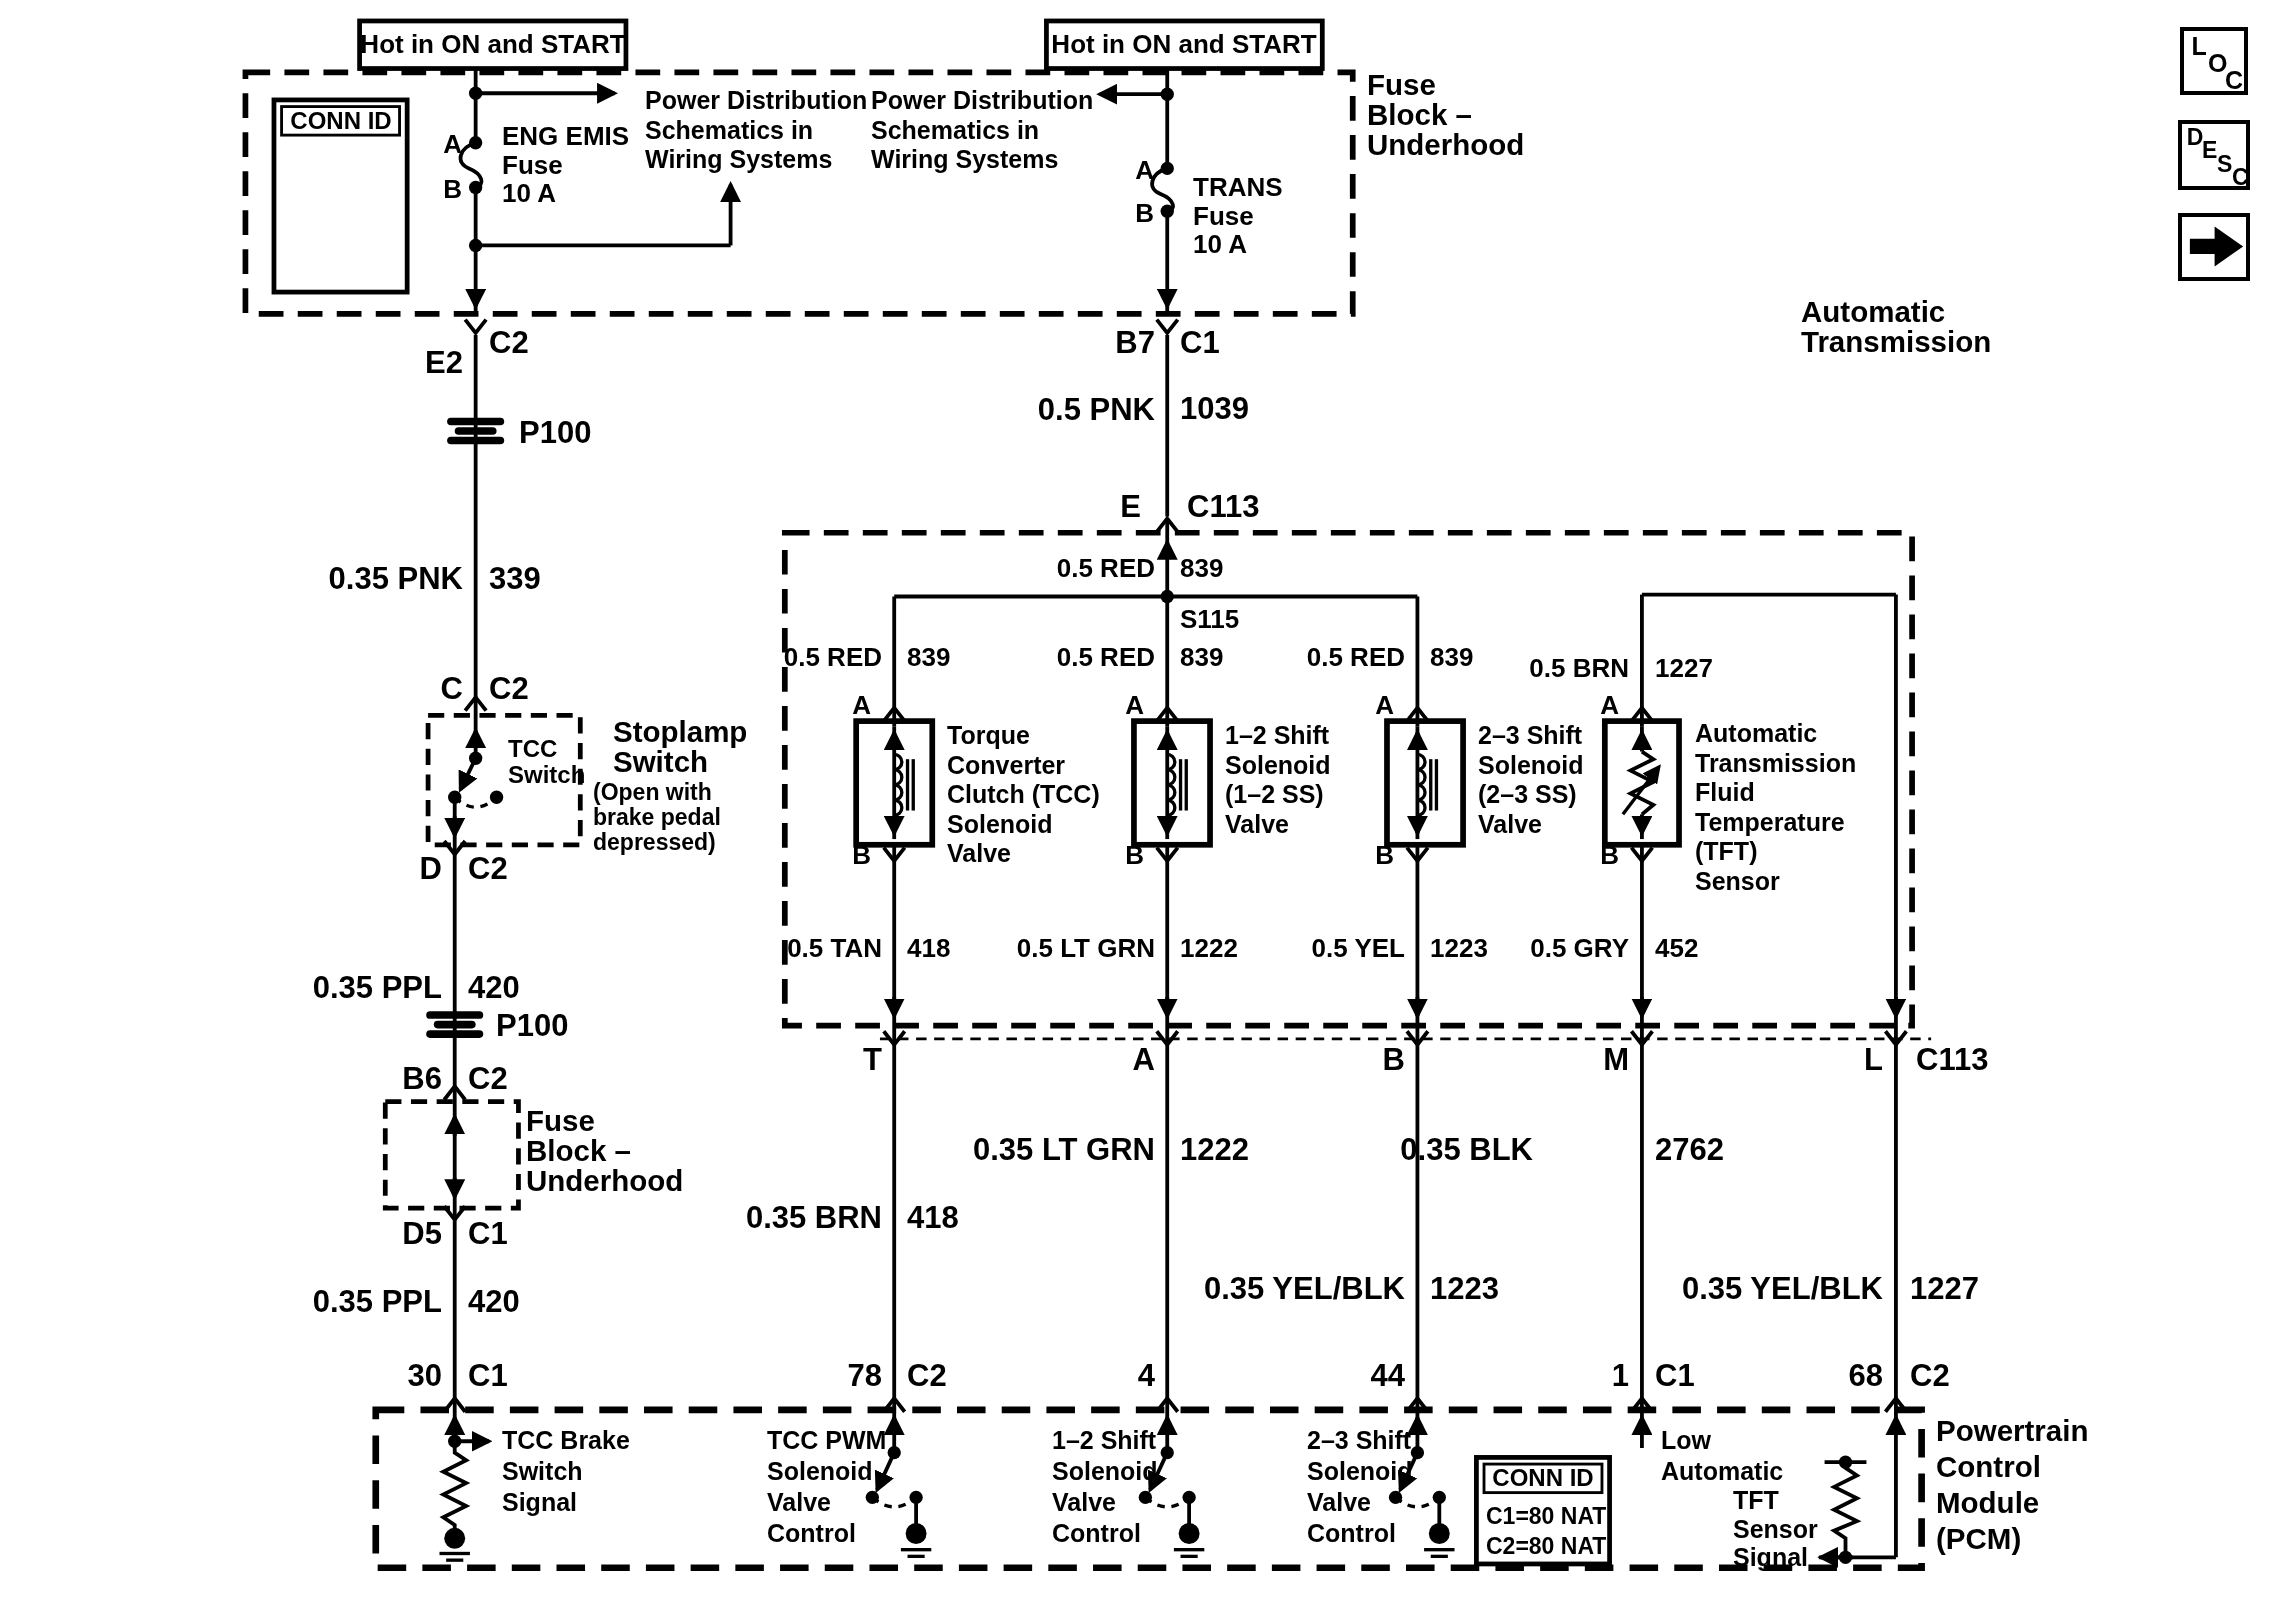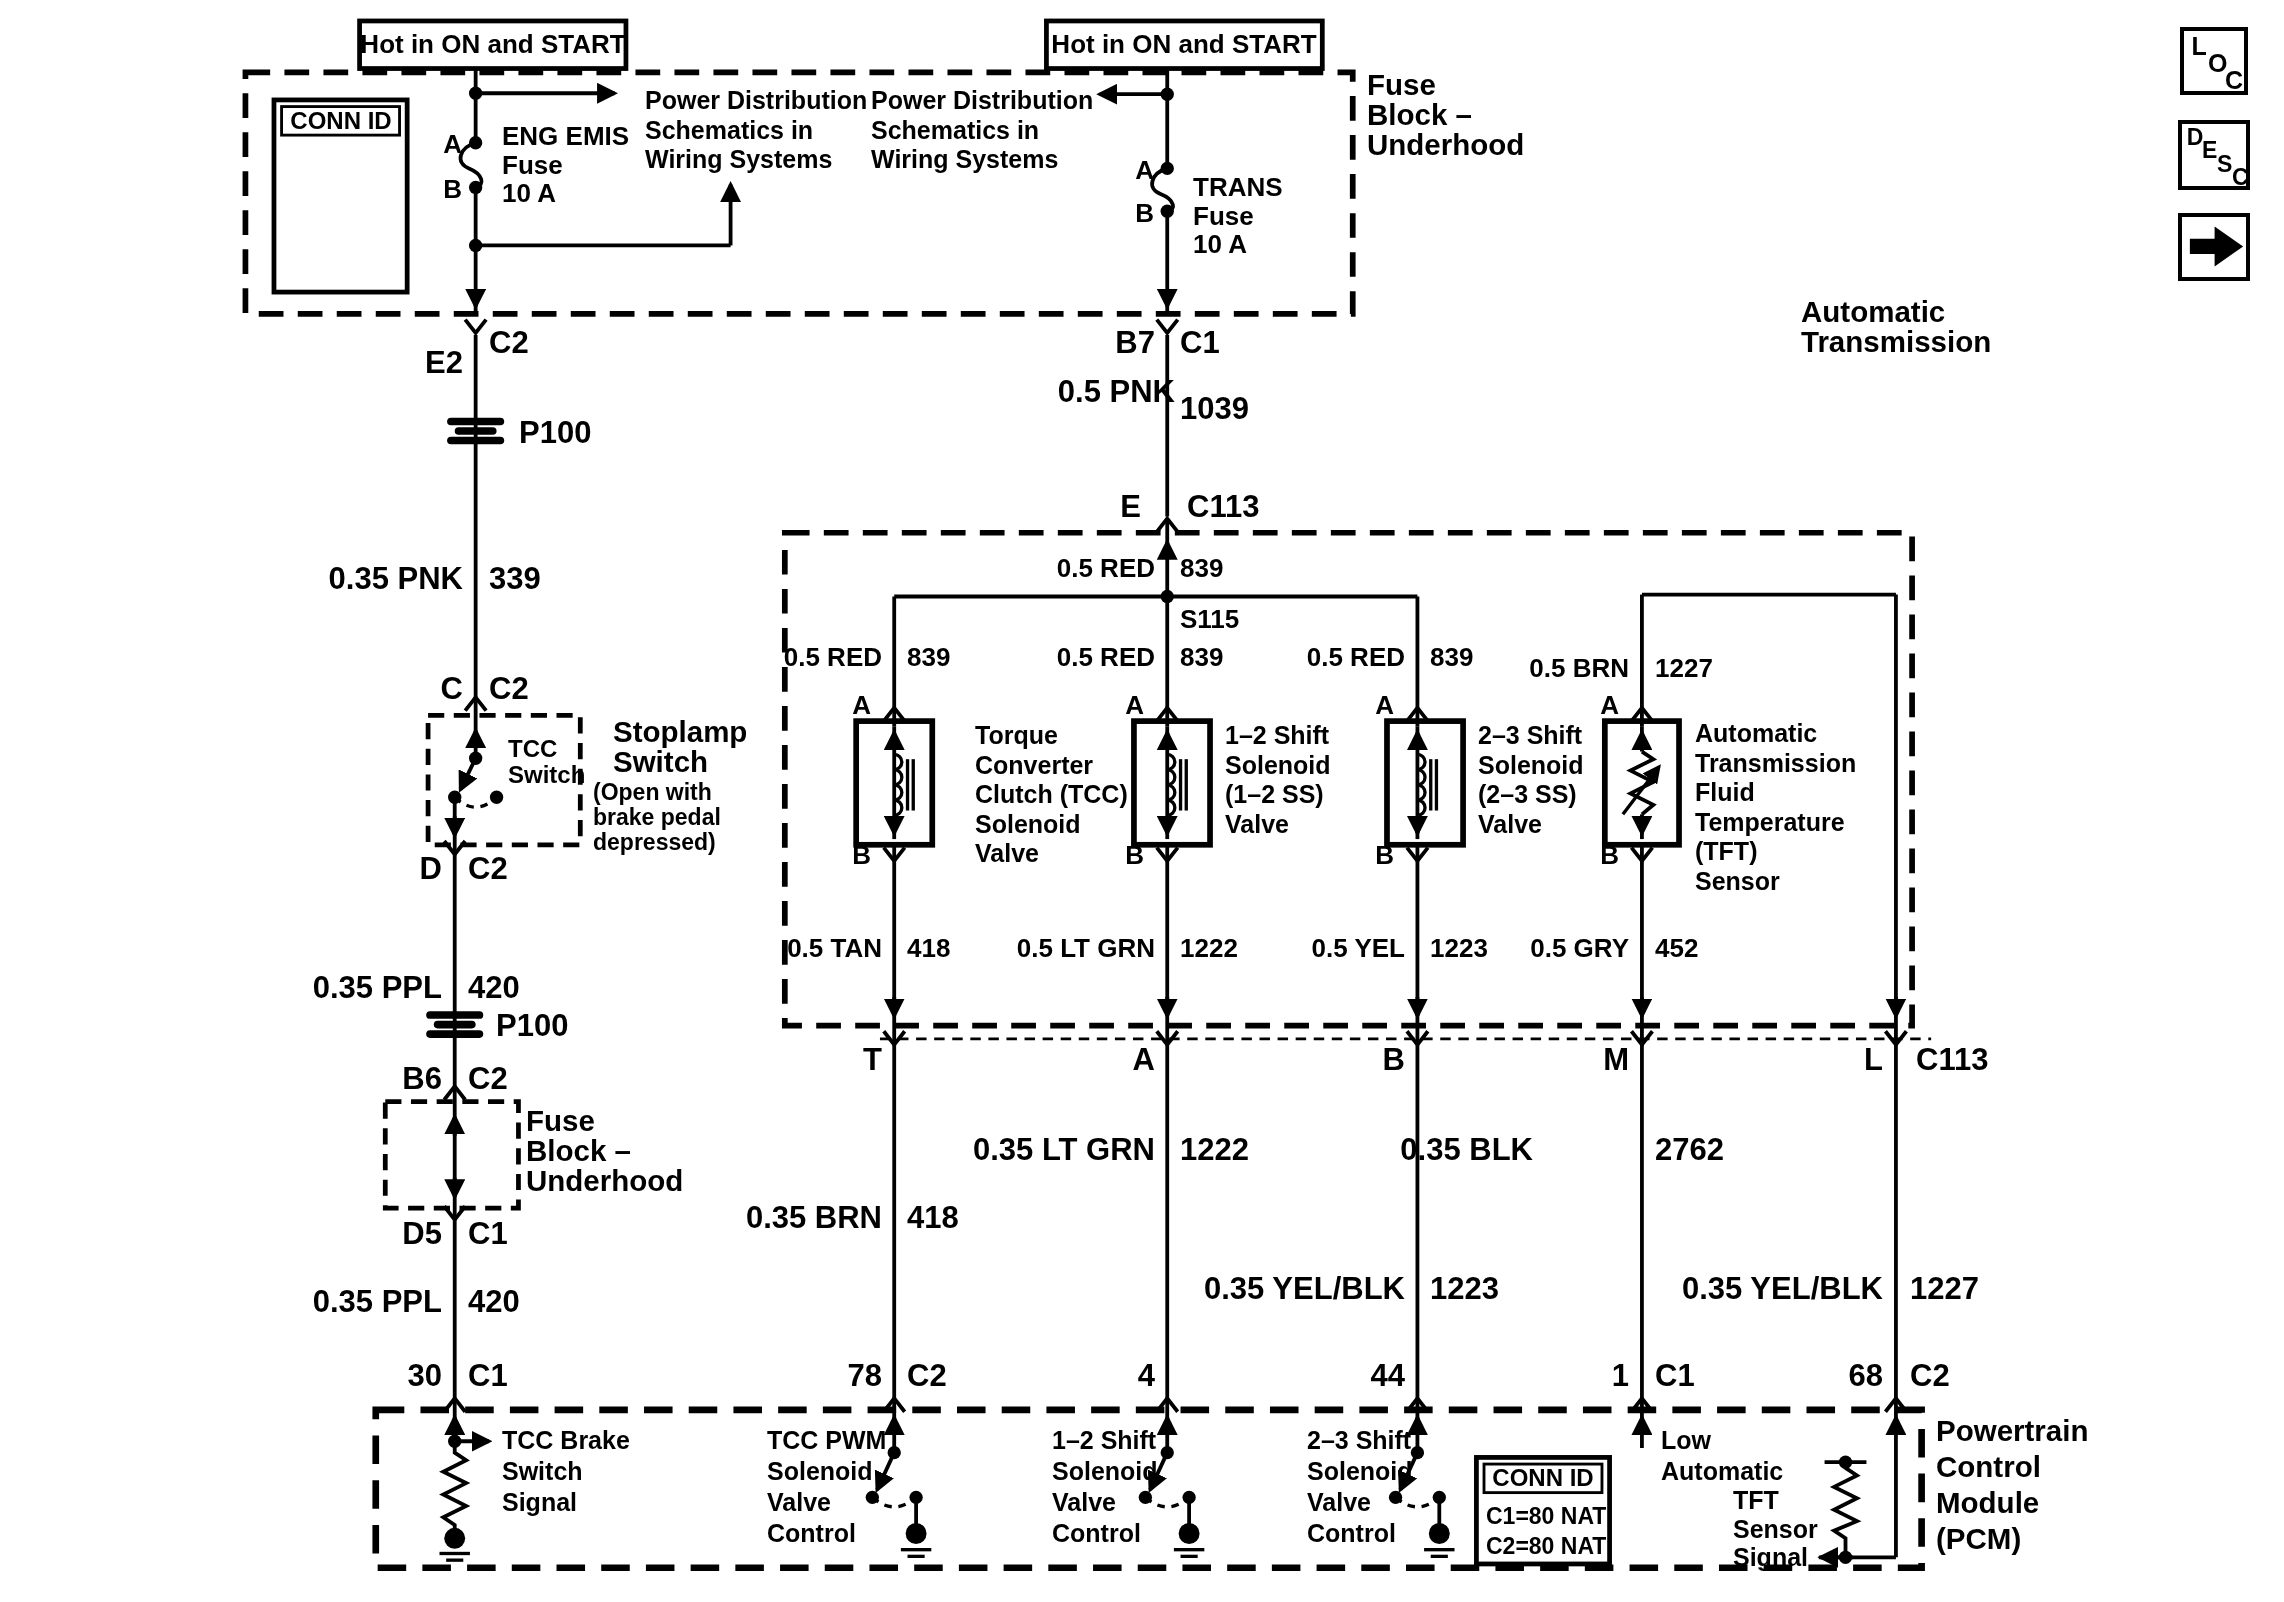--- a/index.html
+++ b/index.html
@@ -345,21 +345,21 @@
 </div>
 <div class="t f33 r" style="left:442px;top:1216px;">D5</div>
 <div class="t f33" style="left:468px;top:1216px;">C1</div>
 <div class="t f33 r" style="left:442px;top:1284px;">0.35 PPL</div>
 <div class="t f33" style="left:468px;top:1284px;">420</div>
 <div class="t f33 r" style="left:442px;top:1358px;">30</div>
 <div class="t f33" style="left:468px;top:1358px;">C1</div>
 
 <div class="t f33 r" style="left:1155px;top:325px;">B7</div>
 <div class="t f33" style="left:1180px;top:325px;">C1</div>
-<div class="t f33 r" style="left:1155px;top:374px;margin-left:20px;">0.5 PNK</div>
+<div class="t f33 r" style="left:1155px;top:392px;">0.5 PNK</div>
 <div class="t f33" style="left:1180px;top:391px;">1039</div>
 <div class="t f33 r" style="left:1141px;top:489px;">E</div>
 <div class="t f33" style="left:1187px;top:489px;">C113</div>
 <div class="t f31" style="left:1801px;top:297px;">
   <div>Automatic</div>
   <div>Transmission</div>
 </div>
 <div class="t f27 r" style="left:1155px;top:554px;">0.5 RED</div>
 <div class="t f27" style="left:1180px;top:554px;">839</div>
 <div class="t f27" style="left:1180px;top:605px;">S115</div>
@@ -375,21 +375,21 @@
 
 <div class="t f27 r" style="left:871px;top:691px;">A</div>
 <div class="t f27 r" style="left:1144px;top:691px;">A</div>
 <div class="t f27 r" style="left:1394px;top:691px;">A</div>
 <div class="t f27 r" style="left:1619px;top:691px;">A</div>
 <div class="t f27 r" style="left:871px;top:841px;">B</div>
 <div class="t f27 r" style="left:1144px;top:841px;">B</div>
 <div class="t f27 r" style="left:1394px;top:841px;">B</div>
 <div class="t f27 r" style="left:1619px;top:841px;">B</div>
 
-<div class="t f26" style="left:947px;top:721px;margin-left:28px;">
+<div class="t f26" style="left:947px;top:721px;">
   <div>Torque</div>
   <div>Converter</div>
   <div>Clutch (TCC)</div>
   <div>Solenoid</div>
   <div>Valve</div>
 </div>
 <div class="t f26" style="left:1225px;top:721px;">
   <div>1–2 Shift</div>
   <div>Solenoid</div>
   <div>(1–2 SS)</div>

